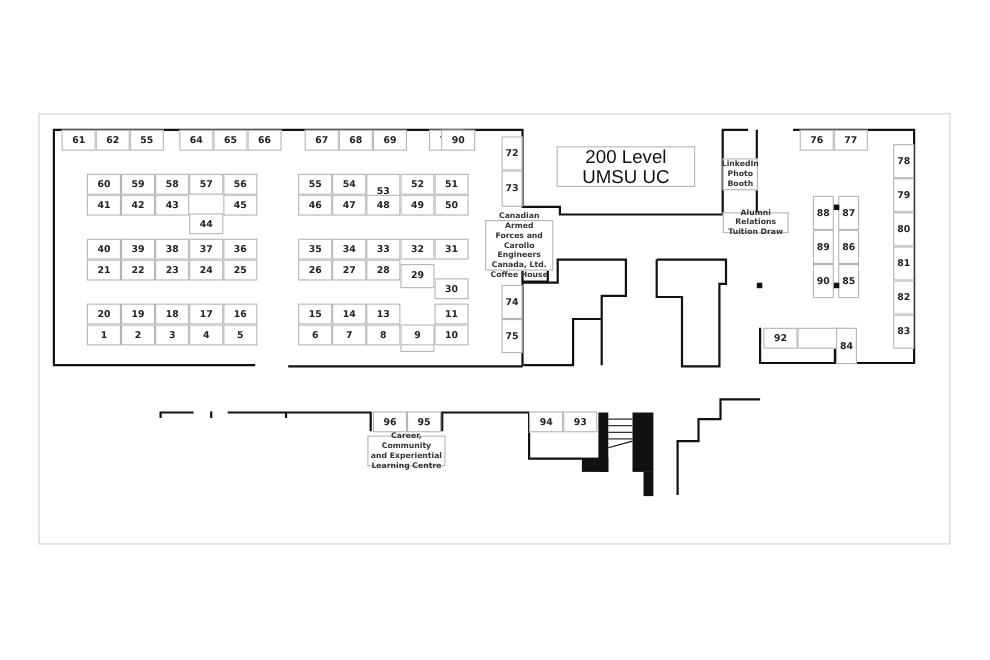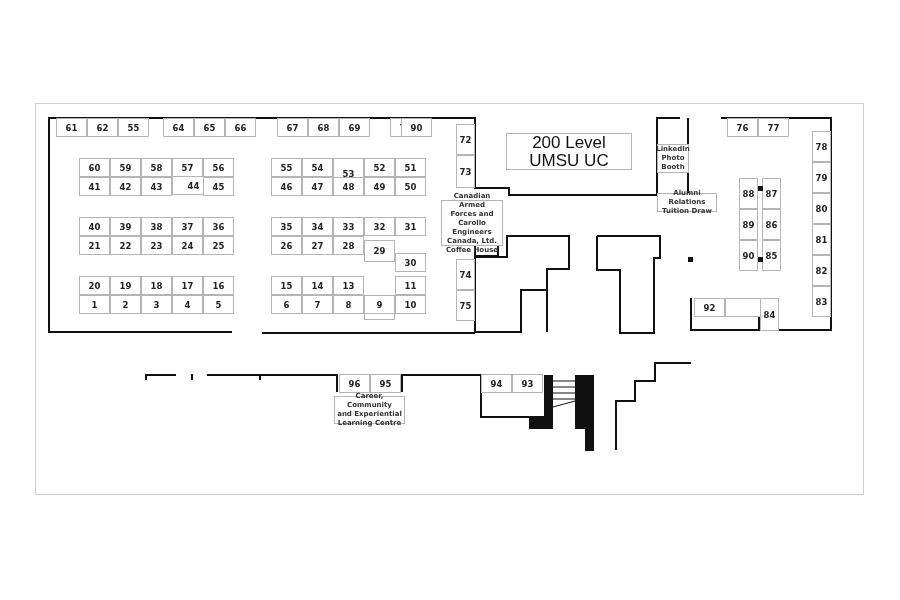--- a/index.html
+++ b/index.html
@@ -85,21 +85,21 @@
     <div class="booth" style="left: 370px; top: 118px; width: 31px; height: 19px; margin-left: 20px;">70</div>
     <div class="booth" style="left: 401px; top: 118px; width: 31px; height: 19px;">90</div>
     <div class="booth" style="left: 79px; top: 158px; width: 31px; height: 19px;">60</div>
     <div class="booth" style="left: 110px; top: 158px; width: 31px; height: 19px;">59</div>
     <div class="booth" style="left: 141px; top: 158px; width: 31px; height: 19px;">58</div>
     <div class="booth" style="left: 172px; top: 158px; width: 31px; height: 19px;">57</div>
     <div class="booth" style="left: 203px; top: 158px; width: 31px; height: 19px;">56</div>
     <div class="booth" style="left: 79px; top: 177px; width: 31px; height: 19px;">41</div>
     <div class="booth" style="left: 110px; top: 177px; width: 31px; height: 19px;">42</div>
     <div class="booth" style="left: 141px; top: 177px; width: 31px; height: 19px;">43</div>
-    <div class="booth" style="left: 172px; top: 176px; width: 43px; height: 19px;">44</div>
+    <div class="booth" style="left: 172px; top: 194px; width: 31px; height: 19px;">44</div>
     <div class="booth" style="left: 203px; top: 177px; width: 31px; height: 19px;">45</div>
     <div class="booth" style="left: 271px; top: 158px; width: 31px; height: 19px;">55</div>
     <div class="booth" style="left: 302px; top: 158px; width: 31px; height: 19px;">54</div>
     <div class="booth" style="left: 333px; top: 158px; width: 31px; height: 32px;">53</div>
     <div class="booth" style="left: 364px; top: 158px; width: 31px; height: 19px;">52</div>
     <div class="booth" style="left: 395px; top: 158px; width: 31px; height: 19px;">51</div>
     <div class="booth" style="left: 271px; top: 177px; width: 31px; height: 19px;">46</div>
     <div class="booth" style="left: 302px; top: 177px; width: 31px; height: 19px;">47</div>
     <div class="booth" style="left: 333px; top: 177px; width: 31px; height: 19px;">48</div>
     <div class="booth" style="left: 364px; top: 177px; width: 31px; height: 19px;">49</div>

